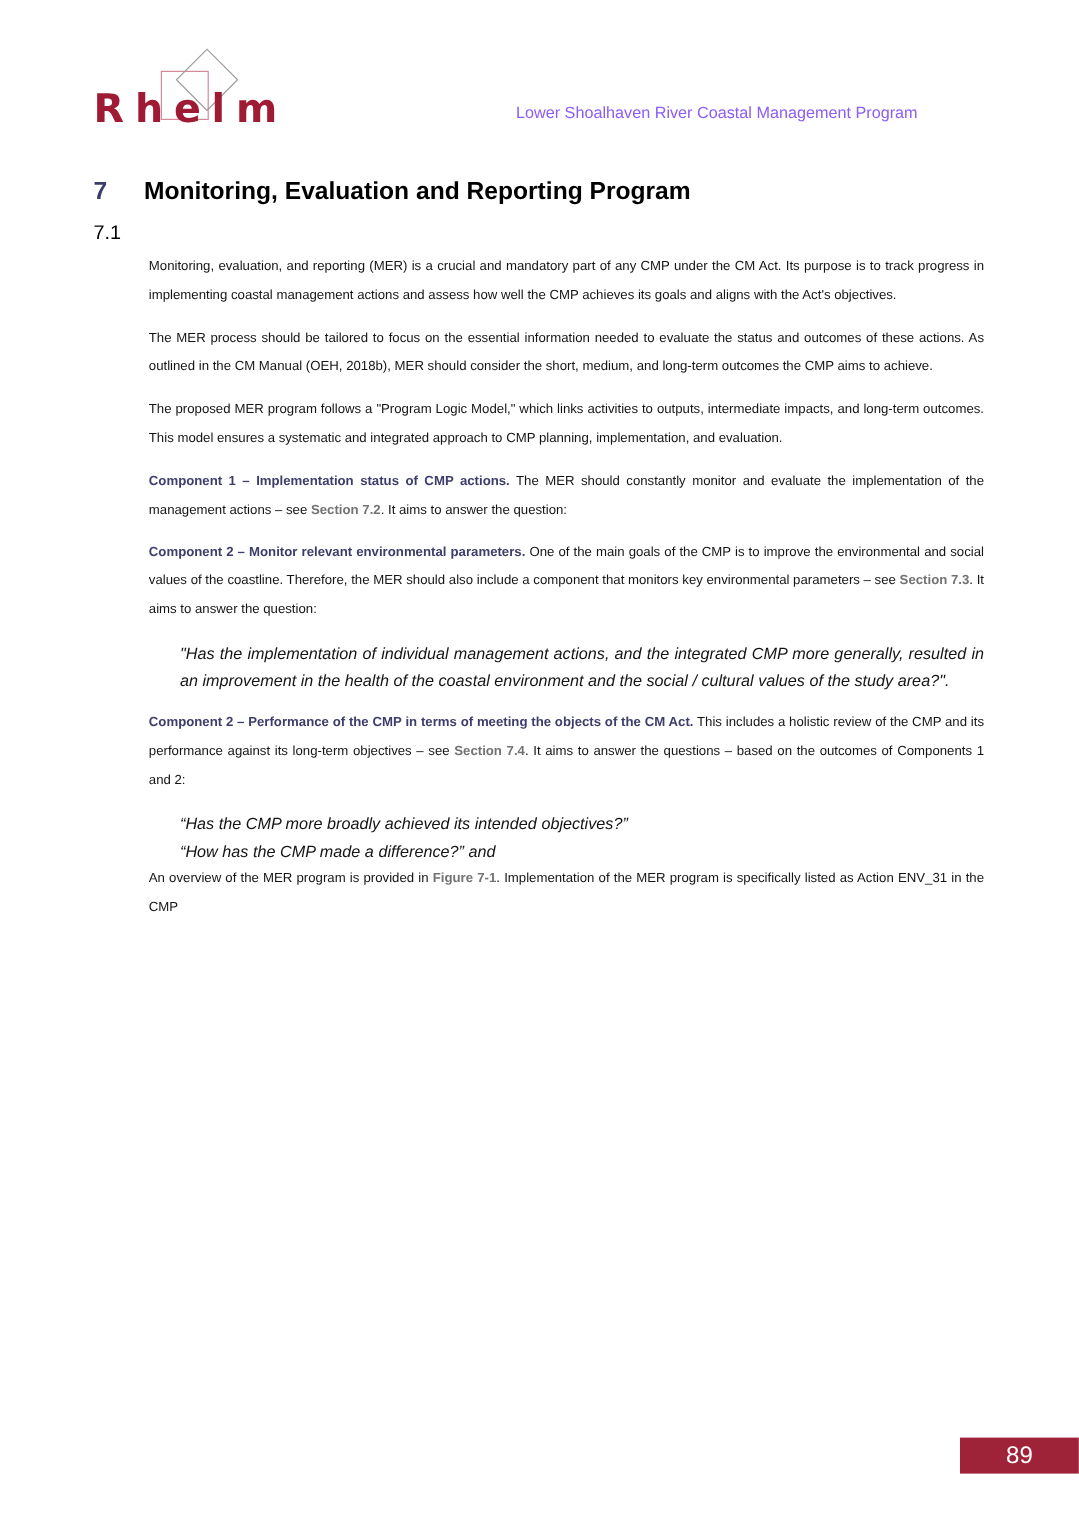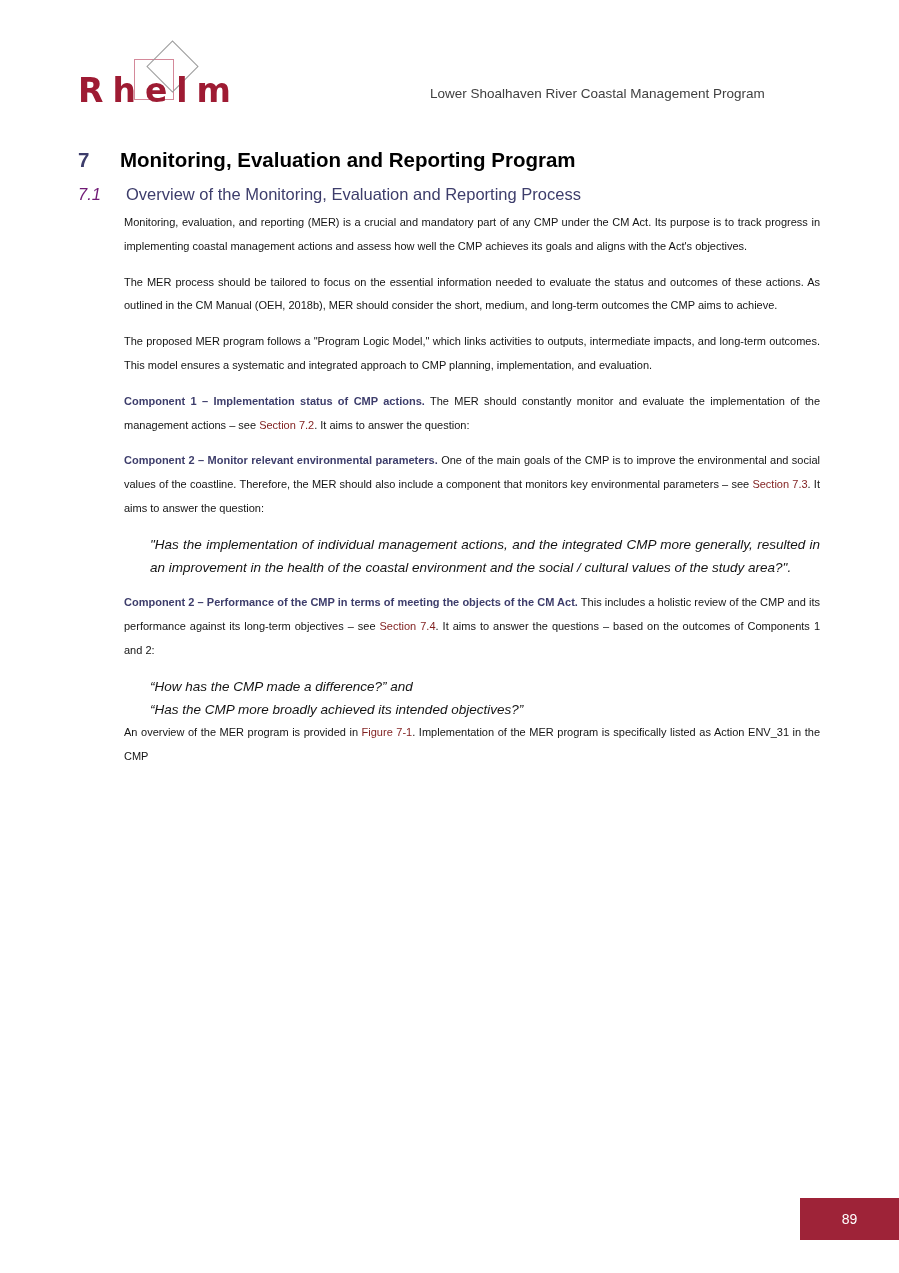--- a/index.html
+++ b/index.html
@@ -73,21 +73,21 @@
     box-sizing: border-box;
     transform: rotate(45deg);
     z-index: 2;
   }
 
   .header-title {
     position: absolute;
     left: 430px;
     top: 42px;
     font-size: 13.5px;
-    color: #404040;
+    color: #8b5cf6;
     font-family: "Liberation Sans", sans-serif;
     white-space: nowrap;
   }
 
   .h1-row {
     position: absolute;
     left: 78px;
     top: 148px;
     width: 760px;
     display: flex;
@@ -109,24 +109,23 @@
   .h2-row {
     position: absolute;
     left: 78px;
     top: 185px;
     width: 760px;
     display: flex;
     align-items: baseline;
   }
   .h2-num {
     font-size: 16.5px;
-    color: #701a75;
+    color: #000000;
     width: 48px;
     flex: 0 0 48px;
-    font-style: italic;
   }
   .h2-text {
     font-size: 16.5px;
     color: #3d3d6b;
   }
 
   .body-col {
     position: absolute;
     left: 124px;
     top: 211px;
@@ -154,32 +153,32 @@
   p.quote.tight {
     margin-bottom: 0;
     text-align: left;
   }
   p.quote.tight-last {
     margin-bottom: 12px;
     text-align: justify;
   }
 
   b.comp { color: #3d3d6b; font-weight: bold; }
-  b.strong { color: #7f1d1d; font-weight: normal; }
+  b.strong { color: #737373; font-weight: bold; }
 
   
   .footer-badge {
     position: absolute;
     left: 800px;
     top: 1198px;
     width: 99px;
-    height: 42px;
+    height: 30px;
     background: #9e2338;
     color: #ffffff;
-    font-size: 14px;
+    font-size: 20px;
     display: flex;
     align-items: center;
     justify-content: center;
     font-family: "Liberation Sans", sans-serif;
   }
 </style>
 </head>
 <body>
 
 <div class="page">
@@ -195,21 +194,20 @@
     <div class="header-title">Lower Shoalhaven River Coastal Management Program</div>
   </div>
 
   <div class="h1-row">
     <span class="h1-num">7</span>
     <span class="h1-text">Monitoring, Evaluation and Reporting Program</span>
   </div>
 
   <div class="h2-row">
     <span class="h2-num">7.1</span>
-    <span class="h2-text">Overview of the Monitoring, Evaluation and Reporting Process</span>
   </div>
 
   <div class="body-col">
 
     <p class="para">Monitoring, evaluation, and reporting (MER) is a crucial and mandatory part of any CMP under the CM Act. Its purpose is to track progress in implementing coastal management actions and assess how well the CMP achieves its goals and aligns with the Act's objectives.</p>
 
     <p class="para">The MER process should be tailored to focus on the essential information needed to evaluate the status and outcomes of these actions. As outlined in the CM Manual (OEH, 2018b), MER should consider the short, medium, and long-term outcomes the CMP aims to achieve.</p>
 
     <p class="para">The proposed MER program follows a "Program Logic Model," which links activities to outputs, intermediate impacts, and long-term outcomes. This model ensures a systematic and integrated approach to CMP planning, implementation, and evaluation.</p>
 
@@ -222,22 +220,22 @@
     <p class="para">
       <b class="comp">Component 2 – Monitor relevant environmental parameters.</b><span> One of the main goals of the CMP is to improve the environmental and social values of the coastline. Therefore, the MER should also include a component that monitors key environmental parameters – see </span><b class="strong">Section 7.3</b><span>. It aims to answer the question:</span>
     </p>
 
     <p class="quote">"Has the implementation of individual management actions, and the integrated CMP more generally, resulted in an improvement in the health of the coastal environment and the social / cultural values of the study area?".</p>
 
     <p class="para">
       <b class="comp">Component 2 – Performance of the CMP in terms of meeting the objects of the CM Act.</b><span> This includes a holistic review of the CMP and its performance against its long-term objectives – see </span><b class="strong">Section 7.4</b><span>. It aims to answer the questions – based on the outcomes of Components 1 and 2:</span>
     </p>
 
+    <p class="quote tight">“Has the CMP more broadly achieved its intended objectives?”</p>
     <p class="quote tight">“How has the CMP made a difference?” and</p>
-    <p class="quote tight">“Has the CMP more broadly achieved its intended objectives?”</p>
 
     <p class="para">
       <span>An overview of the MER program is provided in </span><b class="strong">Figure 7-1</b><span>. Implementation of the MER program is specifically listed as Action ENV_31 in the CMP</span>
     </p>
 
   </div>
 
   <div class="footer-badge">
     <span>89</span>
   </div>

